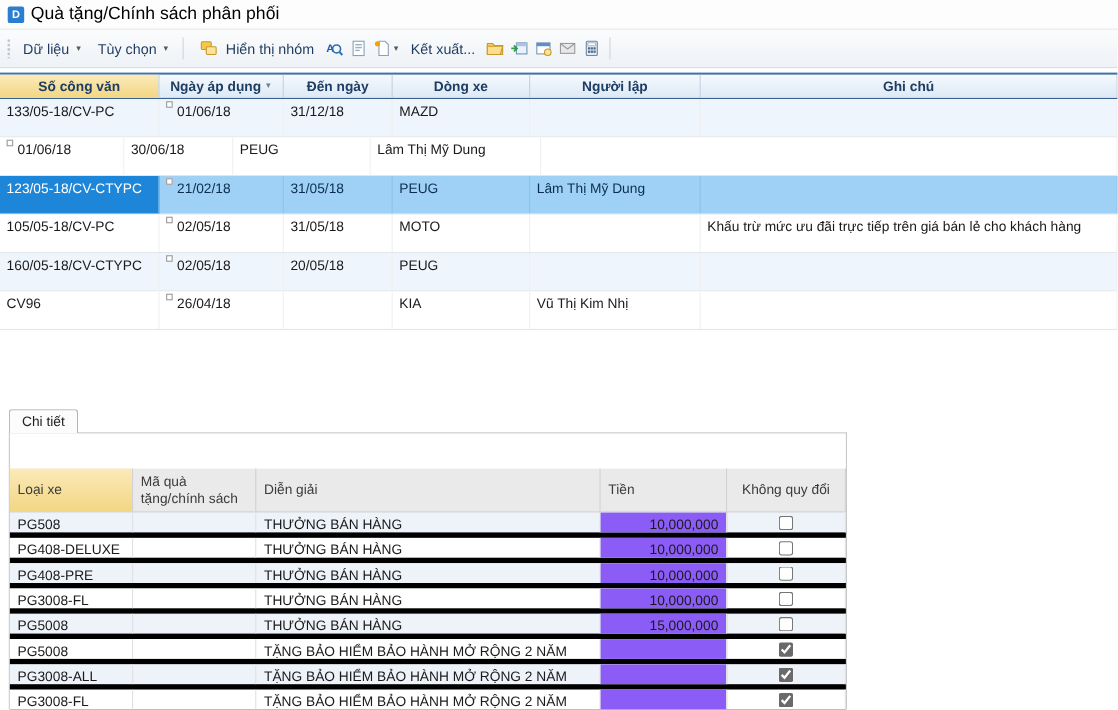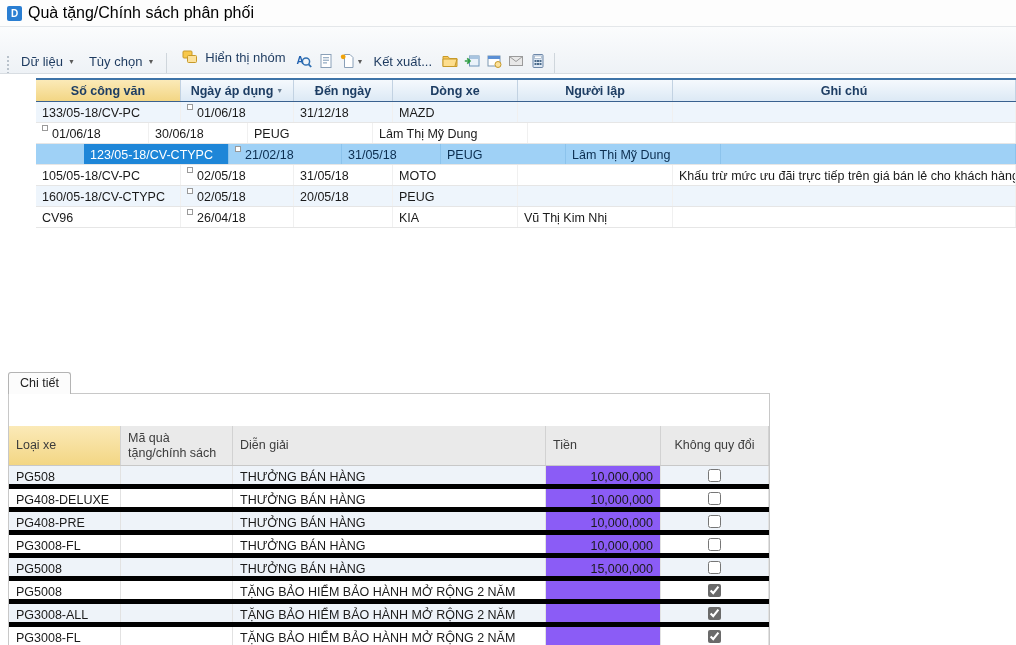--- a/index.html
+++ b/index.html
@@ -9,50 +9,50 @@
     background:#ffffff; font-family:"Liberation Sans", sans-serif; font-size:12.5px; color:#1a1a1a;
   }
 
   
   .titlebar { height:26px; display:flex; align-items:center; padding:0 7px; background:#fdfdfd; }
   .app-icon { width:15px; height:15px; background:#2a7ed2; border-radius:2px; color:#fff;
     font-size:10px; font-weight:bold; display:flex; align-items:center; justify-content:center; margin-right:6px; }
   .title-text { font-size:16px; color:#000000; }
 
   
-  .toolbar { height:48px; background:linear-gradient(#fbfcfd,#eef2f6); border-top:1px solid #e4e7ea;
-    border-bottom:1px solid #d8dde2; display:flex; align-items:flex-end; padding:0 4px; }
+  .toolbar { height:36px; background:linear-gradient(#fbfcfd,#eef2f6); border-top:1px solid #e4e7ea;
+    border-bottom:1px solid #d8dde2; display:flex; align-items:center; padding:16px 4px; }
   .grip { width:4px; height:18px; margin:0 4px 0 2px;
     background-image:radial-gradient(circle, #b9c2cb 1px, transparent 1.3px); background-size:4px 4px; }
   .tb-item { display:flex; align-items:center; gap:4px; padding:4px 7px; color:#1d3a5f; white-space:nowrap;
     border-radius:2px; cursor:default; font-size:13px; }
   .caret { font-size:7px; color:#5a5a5a; margin-left:1px; }
   .sep { width:1px; height:20px; background:#cfd6dc; margin:0 5px; }
   .tb-icon { padding:4px 3px; display:flex; align-items:center; }
   .tb-icon svg { display:block; }
 
   
-  .master-grid { margin-top:4px; width:1016px;padding-left:36px; }
+  .master-grid { margin-top:4px; width:1016px; }
   .top-line { height:2px; background:#3f74a8; }
   .m-head { display:flex; height:22px; background:linear-gradient(#f5f9fd,#dce9f5);
     border-bottom:1px solid #39618f; }
   .mh { display:flex; align-items:center; justify-content:center; font-weight:bold; color:#1d3d63;
     border-right:1px solid #c2d2e2; overflow:hidden; white-space:nowrap; }
   .mh.focused { background:linear-gradient(#fbeab8,#f3d684); }
   .sortglyph { font-size:7px; color:#6b7f94; margin-left:3px; }
 
   .c0 { width:145px; } .c1 { width:113px; } .c2 { width:99px; }
   .c3 { width:125px; } .c4 { width:155px; } .c5 { width:379px; flex:1; }
 
-  .m-row { display:flex; height:21px; border-bottom:1px solid #e6e6e6; background:#fff; }
+  .m-row { display:flex; height:35px; border-bottom:1px solid #e6e6e6; background:#fff; }
   .m-row.alt { background:#eef5fc; }
   .mc { padding:0 6px; line-height:22px; border-right:1px solid #f0f0f0; overflow:hidden; white-space:nowrap; }
   .m-row.selected { background:#9fd1f6; }
   .m-row.selected .mc { border-right-color:#8cc3ec; color:#0b2e50; }
-  .m-row.selected .mc.c0 { background:#1e86d8; color:#ffffff;margin-left:48px; }
+  .m-row.selected .mc.c0 { background:#1e86d8; color:#ffffff; }
   .dateflag { display:inline-block; width:6px; height:6px; border:1px solid #9a9a9a; background:#fff;
     margin-right:4px; vertical-align:7px; }
 
   
   .detail-area { position:absolute; left:8px; top:372px; }
   .tab { display:inline-block; padding:3px 11px 4px 11px; border:1px solid #b4b4b4; border-bottom:none;
     border-radius:3px 3px 0 0; background:#fcfcfc; font-size:12.5px; color:#222; position:relative; z-index:2; }
 
   .detail-grid { width:762px; border:1px solid #c8c8c8; margin-top:-1px; background:#fff; }
   .d-head { display:flex; height:40px; background:#eaeaea; border-bottom:1px solid #c8c8c8;margin-top:32px; }

